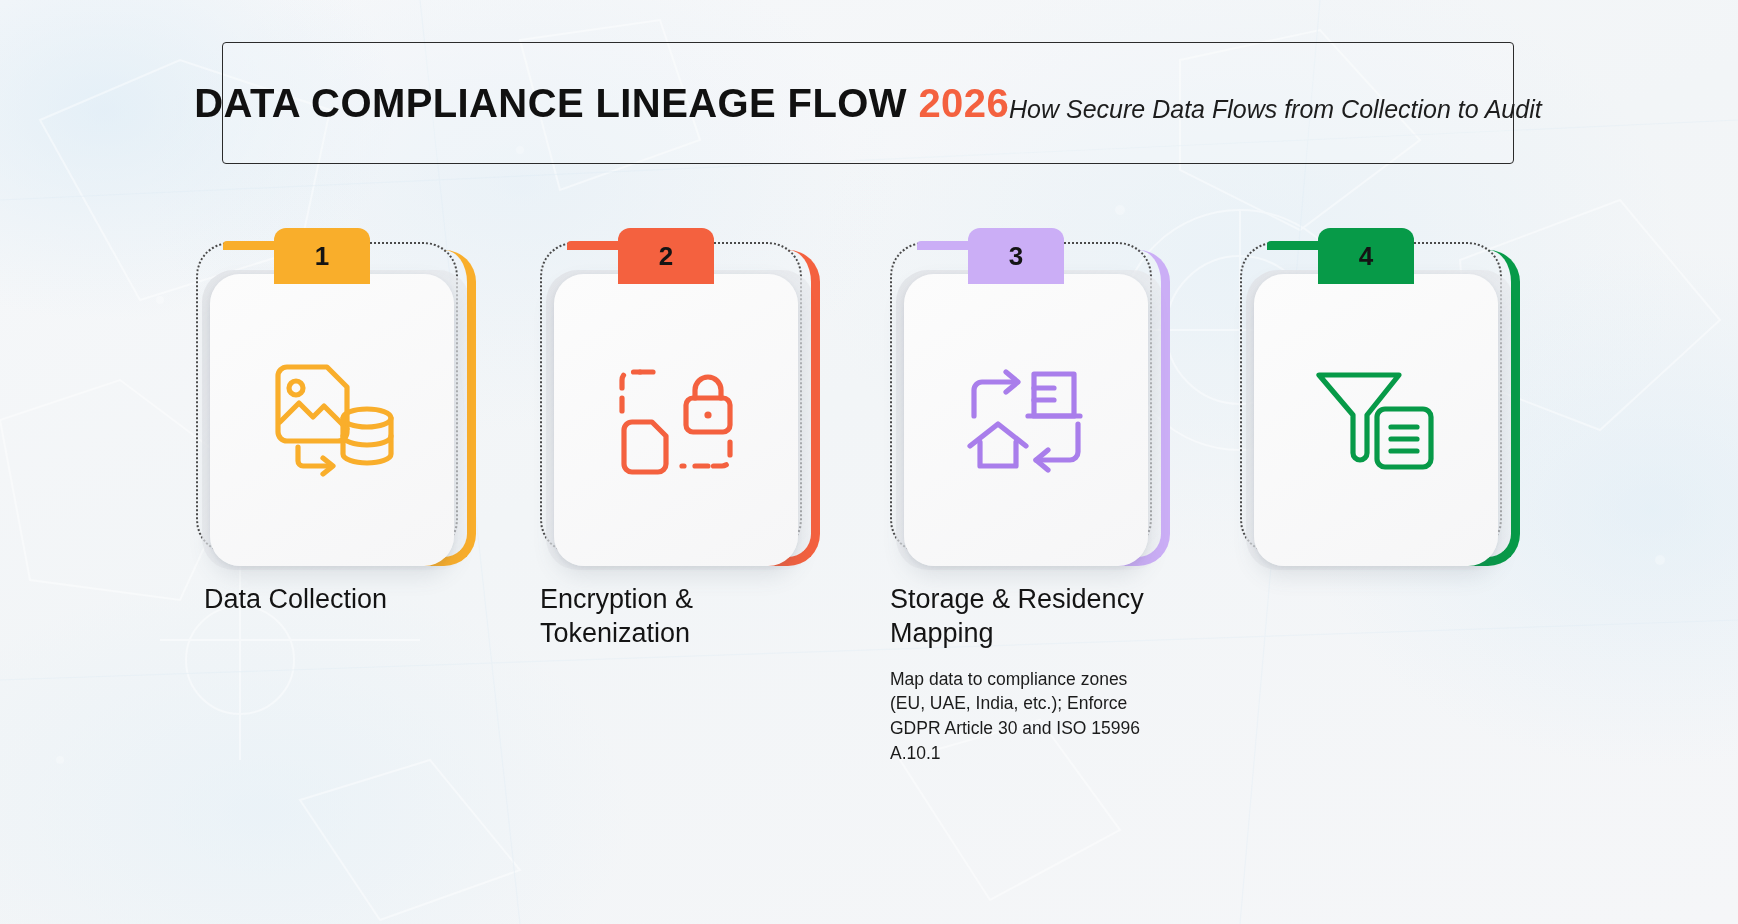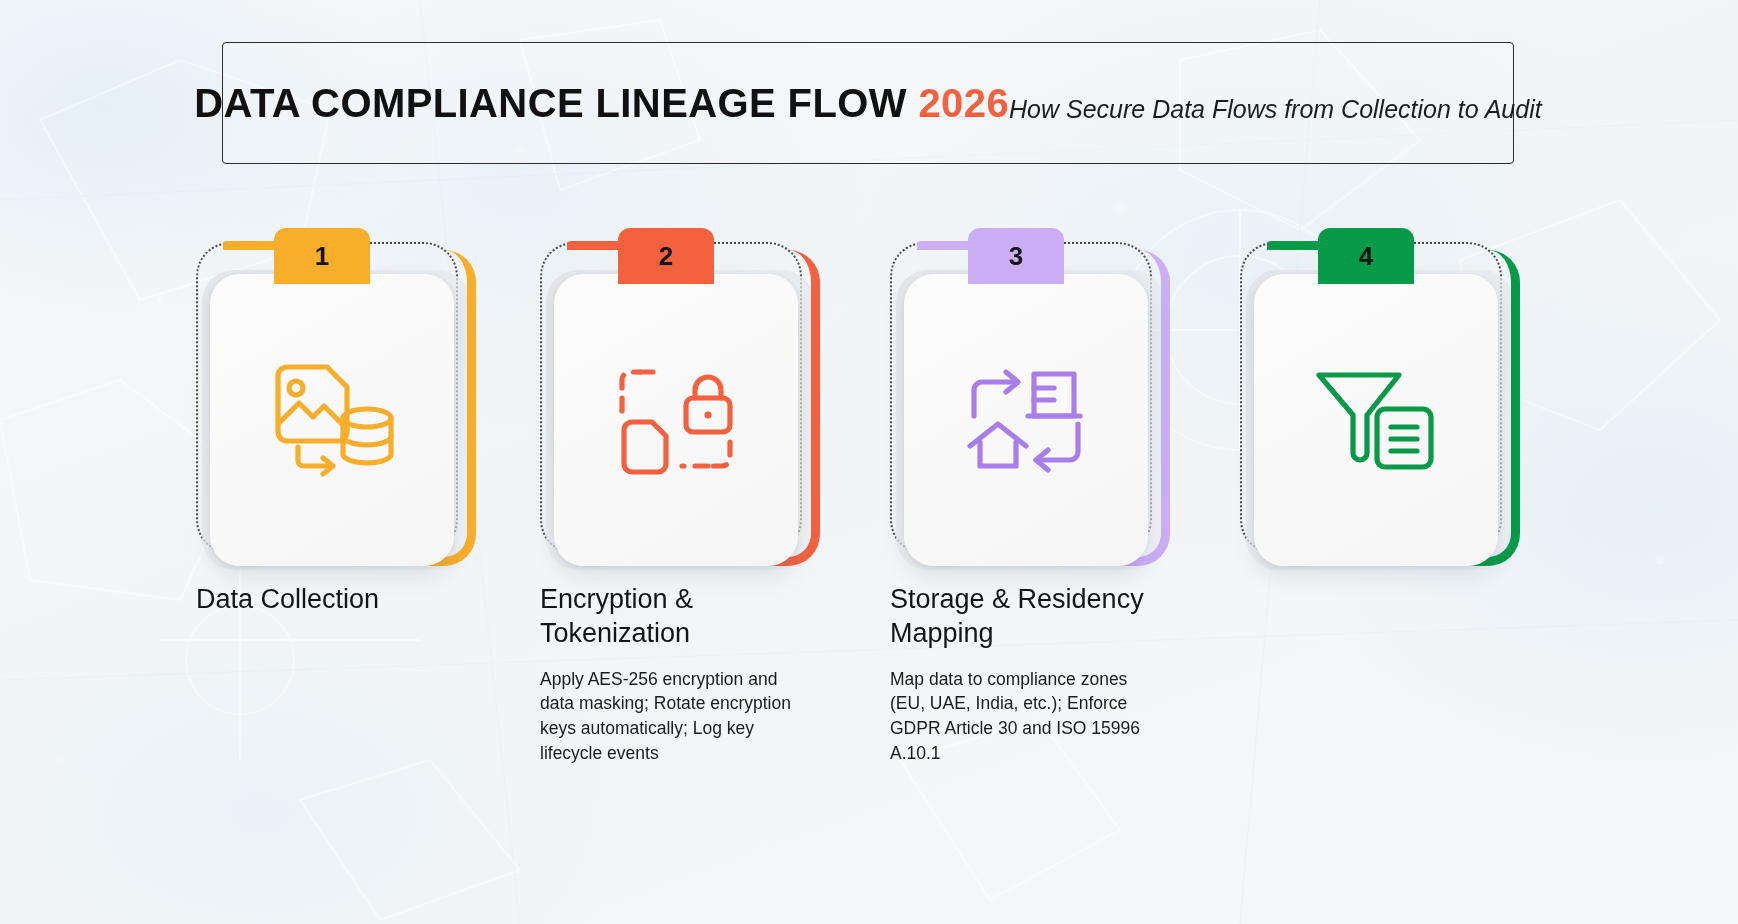--- a/index.html
+++ b/index.html
@@ -199,21 +199,21 @@
 
   .step-desc {
     margin-top: 16px;
     font-size: 17.5px;
     font-weight: 400;
     line-height: 1.42;
     color: #1b1b1b;
     max-width: 275px;
   }
 
-  .step-0 .step-title, .step-0 .step-desc { margin-left: 0px; }
+  .step-0 .step-title, .step-0 .step-desc { margin-left: 8px; }
 </style>
 </head>
 <body>
 
 <div class="canvas">
 
   <svg class="bg-texture" width="1738" height="924" viewBox="0 0 1738 924" fill="none">
     <g stroke="#ffffff" stroke-width="2" opacity="0.85">
       <path d="M40 120 L180 60 L330 110 L300 250 L140 300 Z"></path>
       <path d="M0 420 L120 380 L240 470 L180 600 L30 580 Z"></path>
@@ -298,21 +298,20 @@
 
               <path d="M8 66 a8 8 0 0 1 8 -8 h20 l14 14 v28 a8 8 0 0 1 -8 8 h-26 a8 8 0 0 1 -8 -8 Z"></path>
             </svg>
           </div>
         </div>
         <div class="num-tab">
           <span>2</span>
         </div>
       </div>
       <div class="step-title">Encryption &amp; Tokenization</div>
-      <div class="step-desc">Apply AES-256 encryption and data masking; Rotate encryption keys automatically; Log key lifecycle events</div>
     </div>
 
     <div class="step step-2" style="--accent:#CBAEF6;">
       <div class="card-area">
         <div class="dotted"></div>
         <div class="ghost"></div>
         <div class="color-frame"></div>
         <div class="card-face">
           <div class="icon-wrap">
             <svg width="120" height="108" viewBox="0 0 120 108" fill="none" stroke="#A97EEB" stroke-width="5.2" stroke-linecap="round" stroke-linejoin="round">

